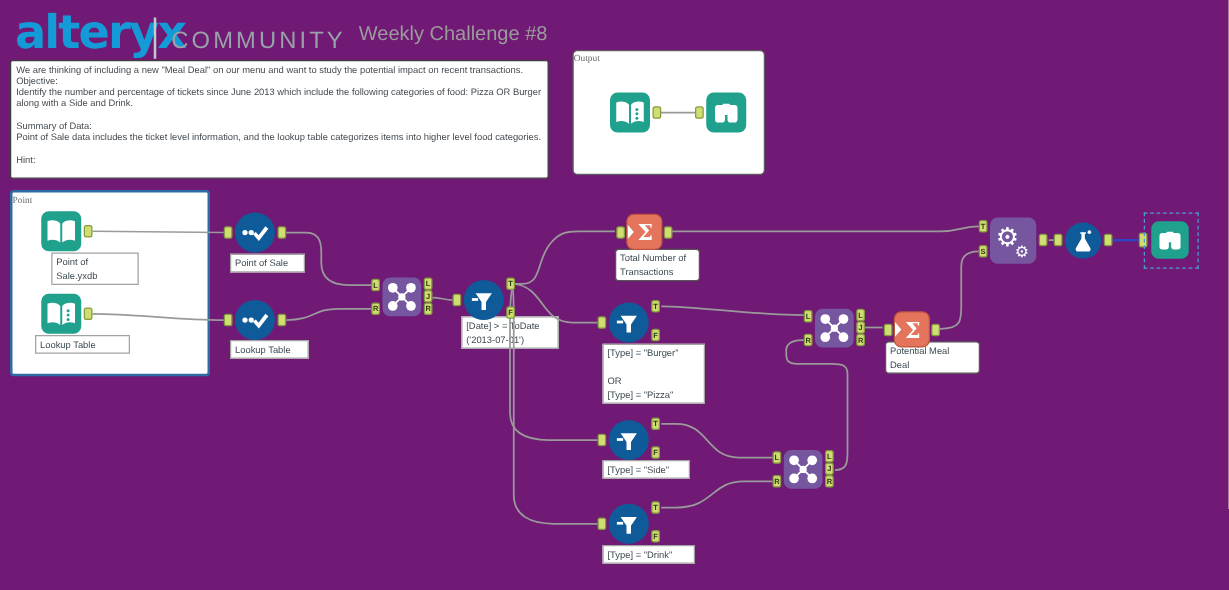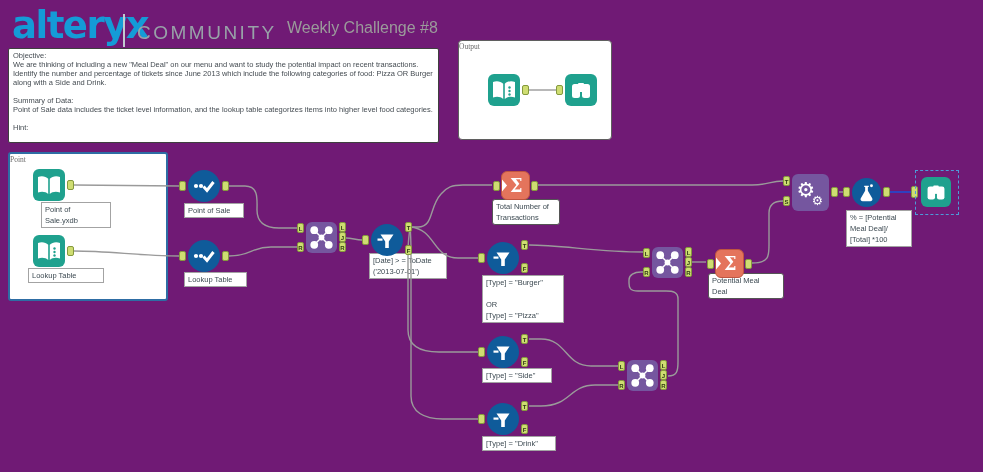--- a/index.html
+++ b/index.html
@@ -46,22 +46,22 @@
 <body>
 
 <div id="canvas">
 
   <div class="logo">alteryx</div>
   <div class="logo-divider"></div>
   <div class="community">COMMUNITY</div>
   <div class="page-title">Weekly Challenge #8</div>
 
   <div class="comment-box">
+    <div class="cline">We are thinking of including a new "Meal Deal" on our menu and want to study the potential impact on recent transactions.</div>
     <div class="cline">Objective:</div>
-    <div class="cline">We are thinking of including a new "Meal Deal" on our menu and want to study the potential impact on recent transactions.</div>
     <div class="cline">Identify the number and percentage of tickets since June 2013 which include the following categories of food: Pizza OR Burger</div>
     <div class="cline">along with a Side and Drink.</div>
     <div class="cline"></div>
     <div class="cline">Summary of Data:</div>
     <div class="cline">Point of Sale data includes the ticket level information, and the lookup table categorizes items into higher level food categories.</div>
     <div class="cline"></div>
     <div class="cline">Hint:</div>
   </div>
 
   <div class="container cont-output">
@@ -301,23 +301,20 @@
   </div>
 
   <div class="tool ci" style="left:852px;top:178px;width:29px;height:29px">
     <svg viewBox="0 0 32 32">
       <path fill="#fff" d="M13.5 8.5 h5 v1.5 h-1 v4.2 l4.8 8.2 c0.9 1.6 -0.3 3.3 -2.1 3.3 h-8.4 c-1.8 0 -3 -1.7 -2.1 -3.3 l4.8 -8.2 v-4.2 h-1 z"></path>
       <circle cx="21.5" cy="8.5" r="1.6" fill="#fff"></circle>
     </svg>
     <span class="a" style="left:-9px;top:9px"></span>
     <span class="a" style="right:-9px;top:9px"></span>
   </div>
-  <div class="note" style="left:846px;top:210px;width:58px">% = [Potential
-Meal Deal]/
-[Total] *100</div>
 
   <div class="tool sq teal" style="left:921px;top:177px;width:30px;height:30px">
     <svg viewBox="0 0 32 32">
       <rect x="7" y="10" width="8" height="14" rx="2.5" fill="#fff"></rect>
       <rect x="17" y="10" width="8" height="14" rx="2.5" fill="#fff"></rect>
       <rect x="13" y="9" width="6" height="4" rx="1" fill="#fff"></rect>
       <rect x="13.5" y="12" width="5" height="6" fill="#fff"></rect>
     </svg>
     <span class="a" style="left:-10px;top:9px;height:12px"></span>
   </div>

